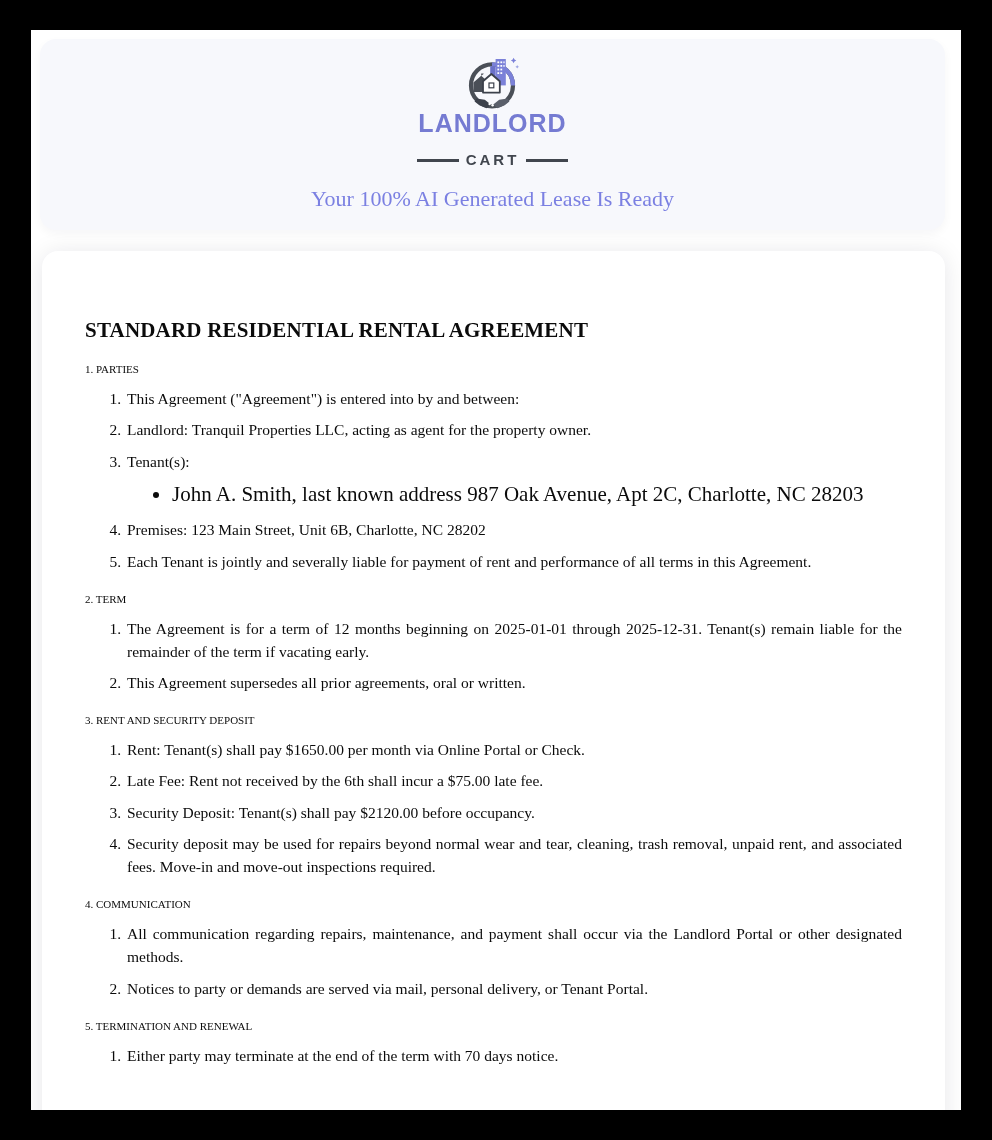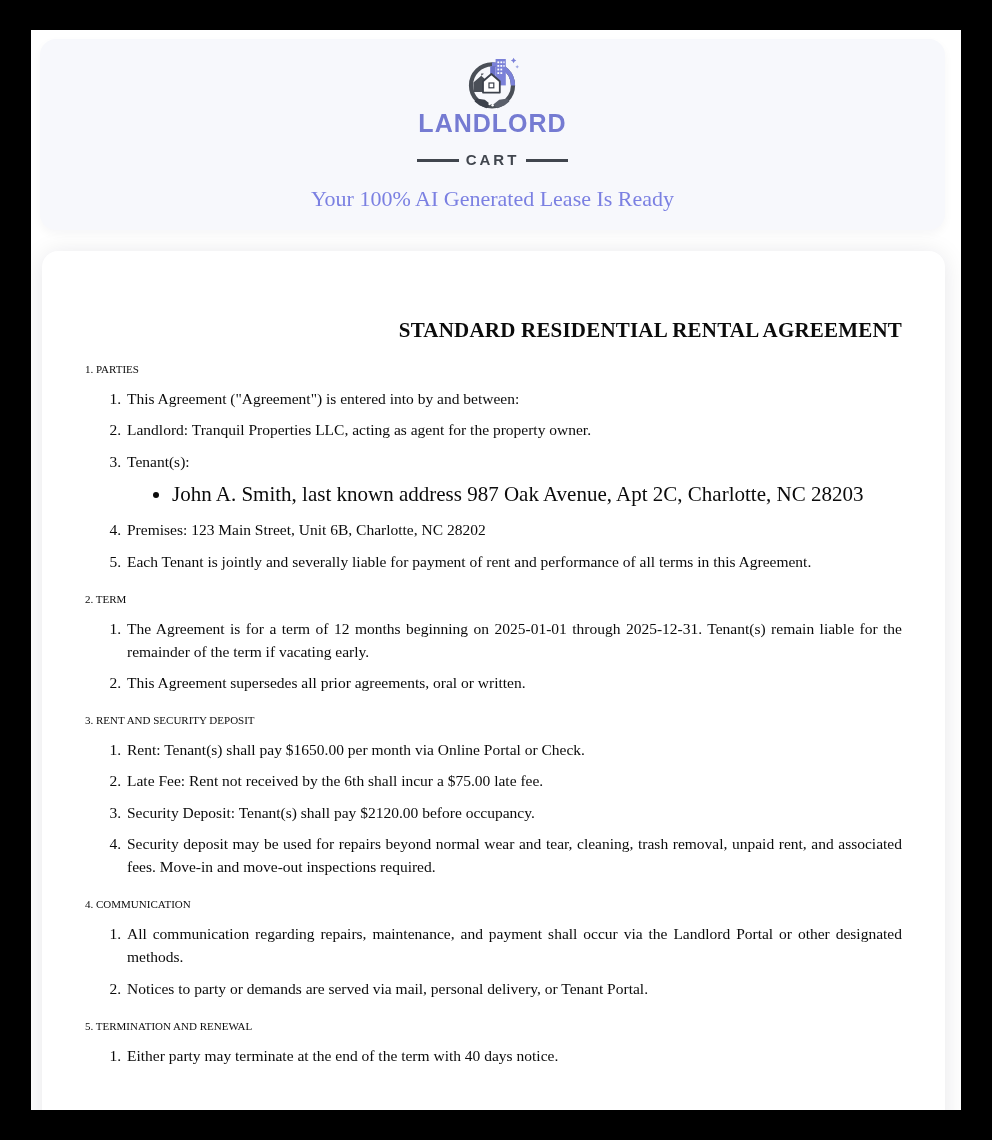--- a/index.html
+++ b/index.html
@@ -67,21 +67,21 @@
     margin: 21px 16px 0 11px;
     background: #ffffff;
     border-radius: 16px;
     box-shadow: 0 2px 24px rgba(20,24,40,0.10);
     padding: 66px 43px 60px 43px;
     font-family: "Liberation Serif", serif;
     color: #0b0b0b;
     min-height: 900px;
   }
   .doc-title {
-    text-align: right;
+    text-align: left;
     font-size: 21px;
     font-weight: bold;
     letter-spacing: 0.2px;
     line-height: 1.25;
     margin-bottom: 10px;
   }
   .doc-sections h2.section-heading {
     font-size: 11px;
     font-weight: normal;
     line-height: 1.25;
@@ -187,19 +187,19 @@
             <li>Security Deposit: Tenant(s) shall pay $2120.00 before occupancy.</li>
             <li>Security deposit may be used for repairs beyond normal wear and tear, cleaning, trash removal, unpaid rent, and associated fees. Move-in and move-out inspections required.</li>
           </ol>
           <h2 class="section-heading">4. COMMUNICATION</h2>
           <ol class="section-list">
             <li>All communication regarding repairs, maintenance, and payment shall occur via the Landlord Portal or other designated methods.</li>
             <li>Notices to party or demands are served via mail, personal delivery, or Tenant Portal.</li>
           </ol>
           <h2 class="section-heading">5. TERMINATION AND RENEWAL</h2>
           <ol class="section-list">
-            <li>Either party may terminate at the end of the term with 40 days notice.</li>
+            <li>Either party may terminate at the end of the term with 70 days notice.</li>
           </ol>
         </div>
     </div>
 
   </div>
 </div>
 
 </body></html>

